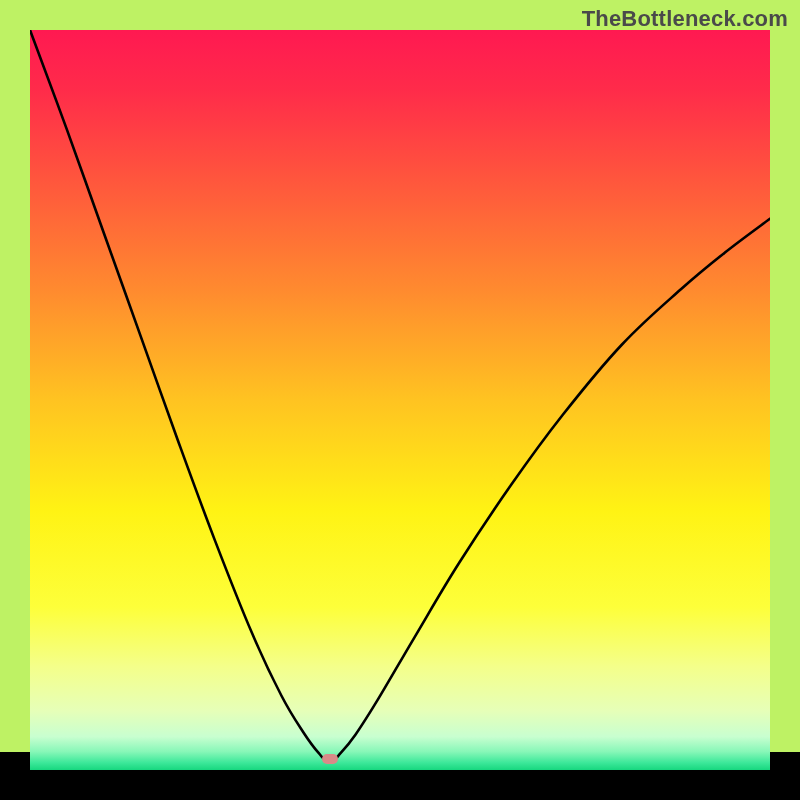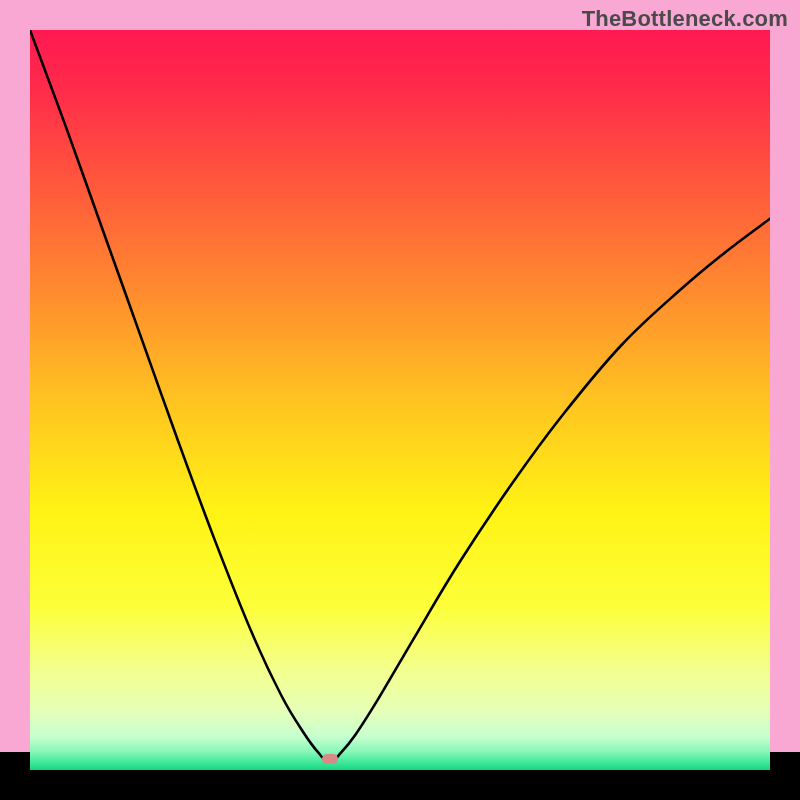--- a/index.html
+++ b/index.html
@@ -8,21 +8,21 @@
     width: 800px;
     height: 800px;
     overflow: hidden;
     background: #000;
     font-family: Arial, Helvetica, sans-serif;
   }
   .frame {
     position: relative;
     width: 800px;
     height: 752px;
-    background: #f9a8d4;
+    background: #bef264;
   }
   .watermark {
     position: absolute;
     top: 6px;
     right: 12px;
     color: #4a4a4a;
     font-size: 22px;
     font-weight: 600;
     letter-spacing: 0.2px;
     user-select: none;

